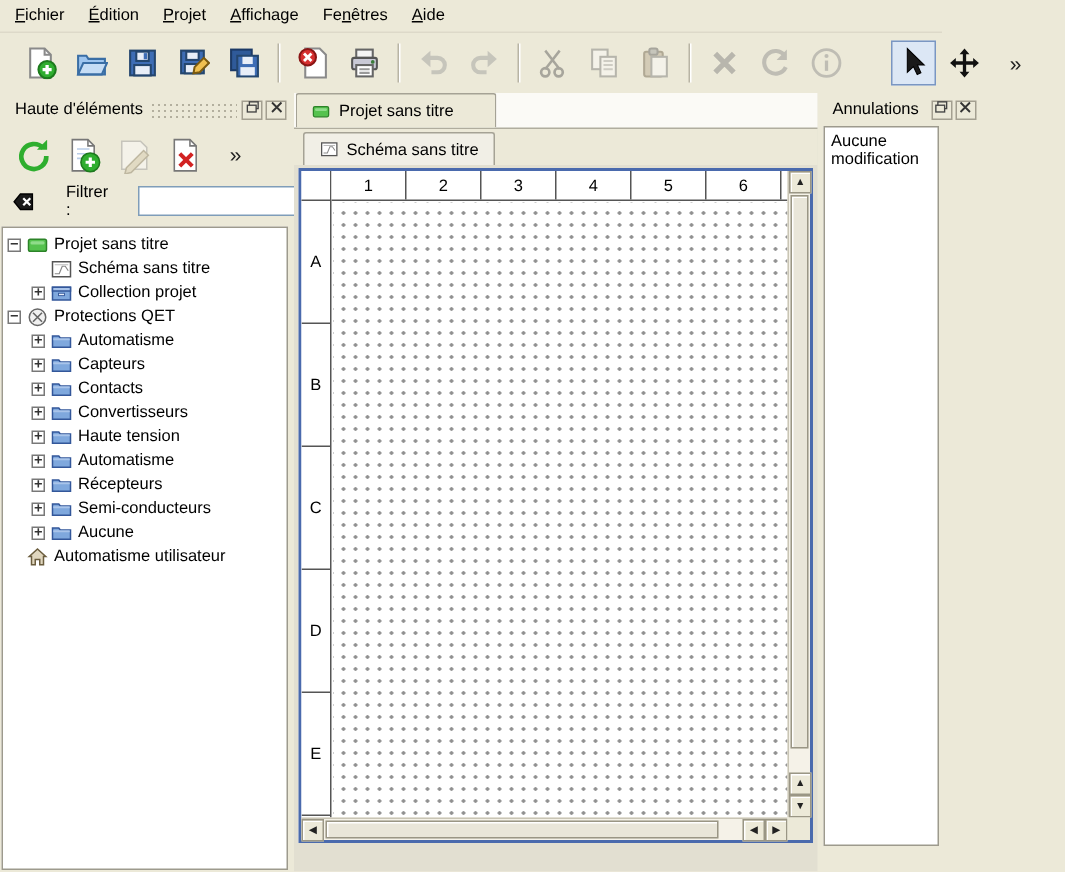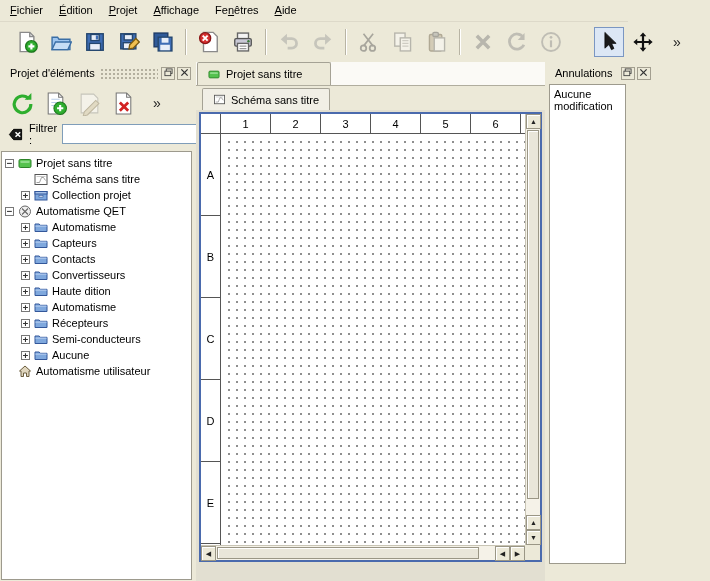--- a/index.html
+++ b/index.html
@@ -32,21 +32,21 @@
 .dock-title-btns{position:relative;margin-left:auto;background:#ece9d8;display:flex;gap:2px;padding-left:3px}
 .centered .dock-title-btns{margin-left:0}
 .dock-btn{width:14px;height:13px;background:#ece9d8;border:1px solid #a39f90;display:flex;align-items:center;justify-content:center}
 .dock-btn svg{width:9px;height:9px}
 
 
 .left-dock{position:absolute;left:0;top:62px;width:193px;bottom:0;display:flex;flex-direction:column}
 .dock-toolbar{height:40px;display:flex;align-items:center;padding:2px 6px 2px 4px;flex:0 0 auto}
 .dock-toolbar .tb-btn{width:32px;height:32px;margin:0 1px}
 .dock-toolbar .tb-btn svg{width:25px;height:25px}
-.filter-row{height:28px;display:flex;align-items:center;gap:5px;padding:0 5px 6px 7px;flex:0 0 auto}
+.filter-row{height:28px;display:flex;align-items:center;gap:20px;padding:0 5px 6px 7px;flex:0 0 auto}
 .filter-icon{width:17px;height:15px;flex:0 0 auto}
 .filter-icon svg{width:100%;height:100%}
 .filter-input{flex:1;height:20px;border:1px solid #7f9db9;background:#fff;font:11px "Liberation Sans",sans-serif;padding:1px 3px}
 .tree-panel{flex:1;background:#fff;border:1px solid #9d9a8d;margin:0 1px 1px 1px;overflow:hidden;padding-top:3px}
 .tree-row{height:16px;display:flex;align-items:center;white-space:nowrap}
 .indent{flex:0 0 auto;height:1px}
 .expander{flex:0 0 9px;width:9px;height:9px;border:1px solid #787878;background:#fff;font:bold 9px/7px "DejaVu Sans Mono",monospace;text-align:center;color:#333;margin-right:4px}
 .expander-space{flex:0 0 13px}
 .tree-ico{flex:0 0 14px;width:14px;height:13px;margin-right:4px}
 .tree-ico svg{width:100%;height:100%}
@@ -223,21 +223,21 @@
         </svg>
       </div>
       <div class="tb-btn">
         <span class="chev">»</span>
       </div>
       <div class="tb-gap"></div>
     </div>
 
   <div class="left-dock">
     <div class="dock-title left">
-      <span class="dock-title-label">Projet d'éléments</span>
+      <span class="dock-title-label">Haute d'éléments</span>
       <span class="dock-title-btns">
         <span class="dock-btn">
             <span><svg viewBox="0 0 10 10">
                 <rect x="2.5" y="1" width="6.5" height="5" fill="none" stroke="#444"></rect>
                 <rect x="1" y="3.5" width="6.5" height="5" fill="#ece9d8" stroke="#444"></rect>
               </svg></span>
           </span>
         <span class="dock-btn">
             <span><svg viewBox="0 0 10 10">
                 <path d="M1.5 1.5l7 7M8.5 1.5l-7 7" stroke="#333" stroke-width="1.4"></path>
@@ -316,21 +316,21 @@
             </svg></span>
           <span class="tree-label">Collection projet</span>
         </div>
         <div class="tree-row">
           <span class="indent" style="width: 3px;"></span>
           <span class="expander">−</span>
           <span class="tree-ico"><svg viewBox="0 0 13 13">
               <circle cx="6.5" cy="6.5" r="5.5" fill="#f0f0f0" stroke="#666"></circle>
               <path d="M3.5 3.5l6 6M9.5 3.5l-6 6" stroke="#666" stroke-width="1.1"></path>
             </svg></span>
-          <span class="tree-label">Automatisme QET</span>
+          <span class="tree-label">Protections QET</span>
         </div>
         <div class="tree-row">
           <span class="indent" style="width: 19px;"></span>
           <span class="expander">+</span>
           <span class="tree-ico"><svg viewBox="0 0 13 13">
               <path d="M.5 3h4.2l1 1.3h6.8v6.2H.5z" fill="#7fa8dd" stroke="#33579a"></path>
               <path d="M1 5.2h11" stroke="#a9c4ea" stroke-width="1.4"></path>
             </svg></span>
           <span class="tree-label">Automatisme</span>
         </div>
@@ -361,21 +361,21 @@
             </svg></span>
           <span class="tree-label">Convertisseurs</span>
         </div>
         <div class="tree-row">
           <span class="indent" style="width: 19px;"></span>
           <span class="expander">+</span>
           <span class="tree-ico"><svg viewBox="0 0 13 13">
               <path d="M.5 3h4.2l1 1.3h6.8v6.2H.5z" fill="#7fa8dd" stroke="#33579a"></path>
               <path d="M1 5.2h11" stroke="#a9c4ea" stroke-width="1.4"></path>
             </svg></span>
-          <span class="tree-label">Haute dition</span>
+          <span class="tree-label">Haute tension</span>
         </div>
         <div class="tree-row">
           <span class="indent" style="width: 19px;"></span>
           <span class="expander">+</span>
           <span class="tree-ico"><svg viewBox="0 0 13 13">
               <path d="M.5 3h4.2l1 1.3h6.8v6.2H.5z" fill="#7fa8dd" stroke="#33579a"></path>
               <path d="M1 5.2h11" stroke="#a9c4ea" stroke-width="1.4"></path>
             </svg></span>
           <span class="tree-label">Automatisme</span>
         </div>

